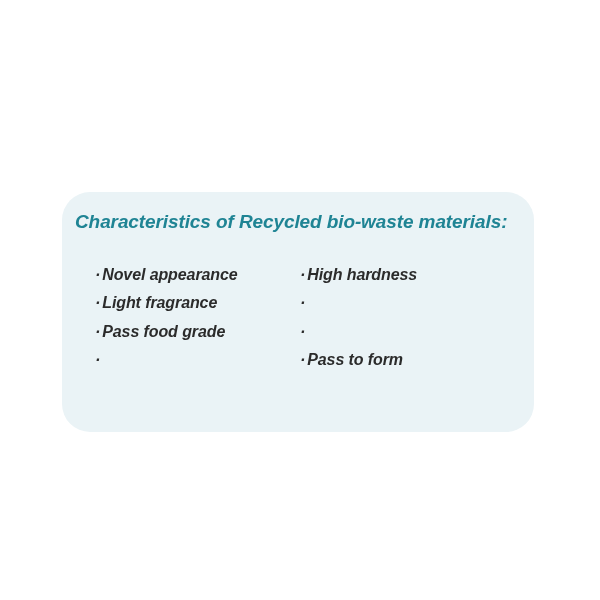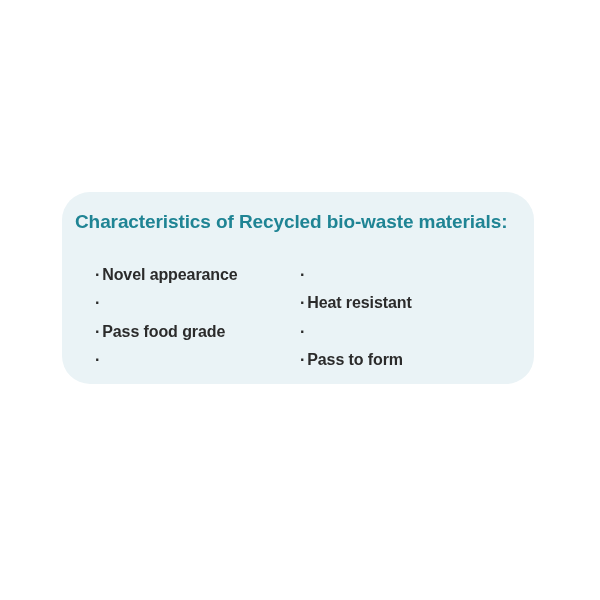--- a/index.html
+++ b/index.html
@@ -12,24 +12,25 @@
     background: #ffffff;
     font-family: "Liberation Sans", sans-serif;
     position: relative;
     overflow: hidden;
   }
   .card {
     position: absolute;
     left: 62px;
     top: 192px;
     width: 472px;
-    height: 192px;
+    height: 240px;
     background: #eaf3f6;
     border-radius: 28px;
     box-sizing: border-box;
+    font-style: italic;
   }
   .card-title {
     position: absolute;
     left: 13px;
     top: 17px;
     margin: 0;
     font-size: 19px;
     line-height: 26px;
     font-weight: 600;
     letter-spacing: -0.1px;
@@ -75,37 +76,38 @@
 
   <div class="feature-columns">
 
     <ul class="feature-column left">
       <li class="feature-item">
         <span class="bullet">·</span>
         <span>Novel appearance</span>
       </li>
       <li class="feature-item">
         <span class="bullet">·</span>
+        <span>Light fragrance</span>
       </li>
       <li class="feature-item">
         <span class="bullet">·</span>
         <span>Pass food grade</span>
       </li>
       <li class="feature-item">
         <span class="bullet">·</span>
       </li>
     </ul>
 
     <ul class="feature-column right">
       <li class="feature-item">
         <span class="bullet">·</span>
+        <span>High hardness</span>
       </li>
       <li class="feature-item">
         <span class="bullet">·</span>
-        <span>Heat resistant</span>
       </li>
       <li class="feature-item">
         <span class="bullet">·</span>
       </li>
       <li class="feature-item">
         <span class="bullet">·</span>
         <span>Pass to form</span>
       </li>
     </ul>
 

